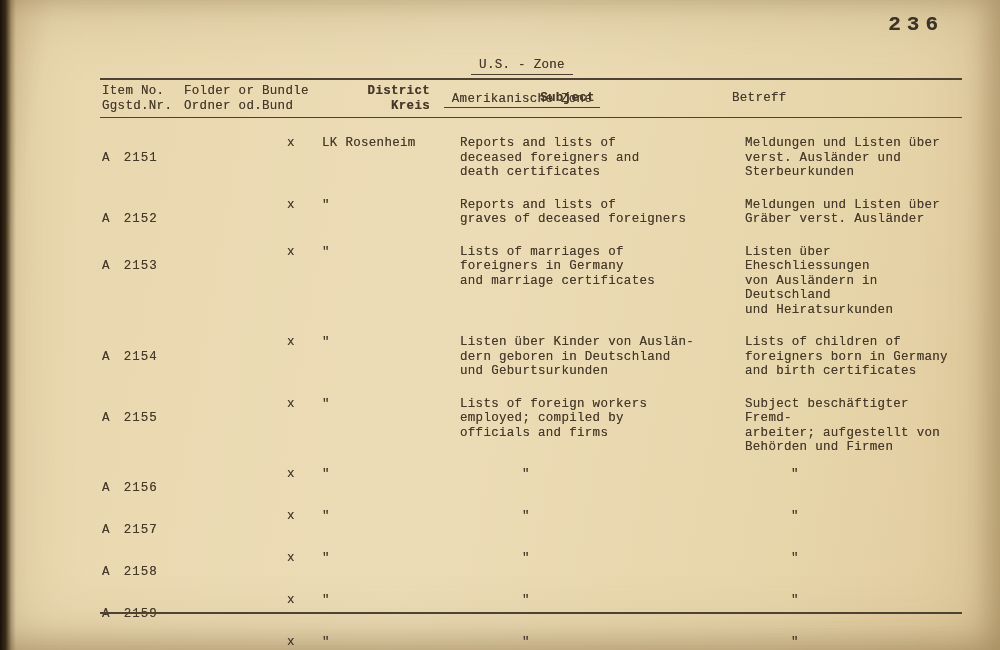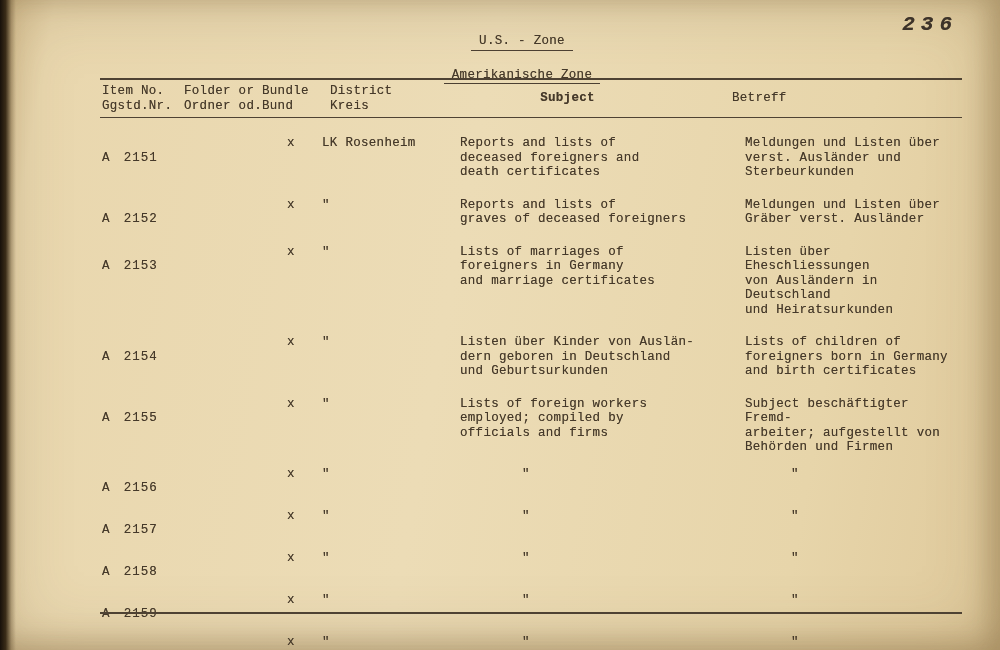--- a/index.html
+++ b/index.html
@@ -10,33 +10,33 @@
     font-family:"Liberation Mono","DejaVu Sans Mono",monospace;
     color:#45392a;
     text-shadow:0 0 .6px rgba(70,55,35,.6);
     font-size:12.5px;line-height:14.5px;letter-spacing:.3px;
   }
   .binding{
     position:absolute;left:0;top:0;width:16px;height:100%;
     background:linear-gradient(to right,#17100a 0%,#3a2c18 35%,rgba(90,70,40,.35) 70%,rgba(90,70,40,0) 100%);
   }
   .page-number{
-    position:absolute;top:18px;right:42px;
-    font-size:21px;letter-spacing:6px;color:#3c332a;font-weight:bold;font-style:italic;
+    position:absolute;top:18px;right:56px;
+    font-size:21px;letter-spacing:6px;color:#3c332a;font-weight:bold;
   }
   .zone-header{position:absolute;top:34px;left:392px;width:260px;text-align:center;}
-  .zone-header .zl{display:inline-block;border-bottom:1.4px solid #4c4032;padding:0 8px 1px;}
+  .zone-header .zl{display:inline-block;border-bottom:1.4px solid #4c4032;padding:0 8px 1px;margin-top:24px;}
   .zone-header .zl2{margin-top:17px;}
   .rule{position:absolute;left:100px;width:862px;border:none;margin:0;border-top:2.2px solid #4e4233;background:none;}
   .rule.mid{border-top-width:1.6px;}
   .thead{position:absolute;left:100px;top:84px;width:862px;height:34px;}
   .thead .th{position:absolute;top:0;white-space:pre-line;}
   .th-item{left:2px;}
   .th-folder{left:84px;}
-  .th-district{left:230px;width:100px;text-align:left;}
+  .th-district{left:230px;width:100px;text-align:right;font-weight:bold;}
   .th-subject{left:400px;width:135px;text-align:center;top:7px !important;font-weight:bold;}
   .th-betreff{left:632px;width:135px;text-align:left;top:7px !important;}
   .rows{position:absolute;left:100px;top:136px;width:862px;}
   .row{
     display:grid;
     grid-template-columns:165px 52px 143px 285px 1fr;
     align-items:start;
     margin-bottom:18px;
   }
   .row:nth-child(5){margin-bottom:12px;}

